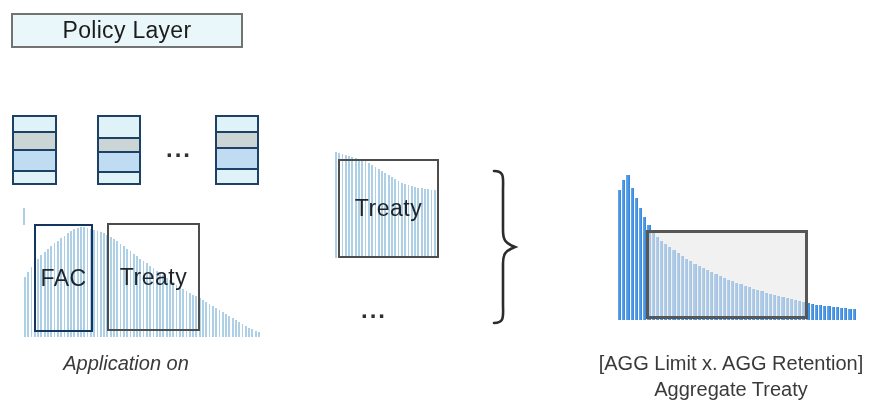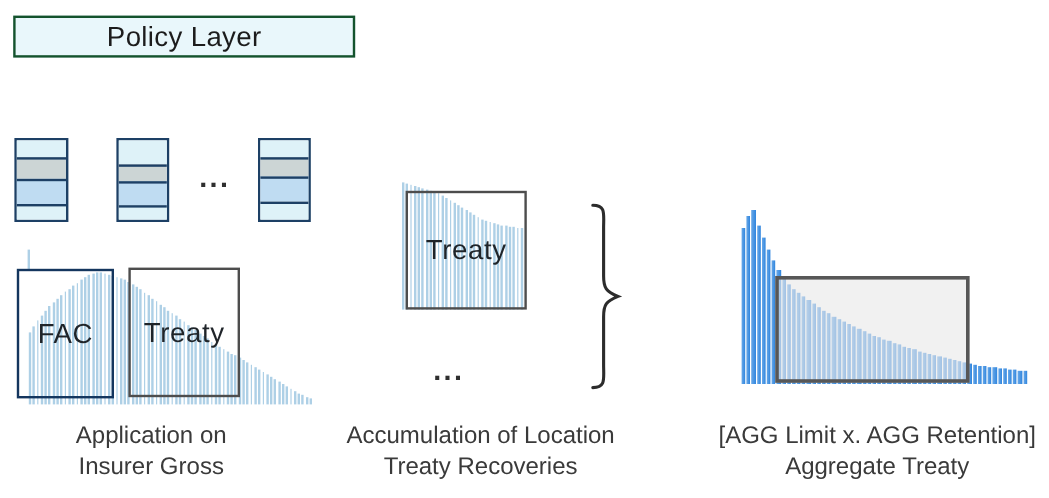--- a/index.html
+++ b/index.html
@@ -6,22 +6,22 @@
   .canvas{
     position:relative;width:874px;height:415px;background:#fff;overflow:hidden;
     font-family:"Liberation Sans", sans-serif;color:#2e2e2e;
   }
 
   
   .big-box{
     position:absolute;display:flex;align-items:center;justify-content:center;
     font-size:23px;color:#1c1c1c;letter-spacing:.3px;box-sizing:border-box;
   }
-  .policy-box{left:11px;top:13px;width:285px;height:35px;
-    background:var(--cyan-fill);border:2px solid #14532d;}
+  .policy-box{left:11px;top:13px;width:232px;height:35px;
+    background:var(--cyan-fill);border:2px solid #737373;}
   .terms-box{left:11px;top:65px;width:244px;height:39px;
     background:var(--gray-fill);border:2px solid #37505f;}
 
   .stack{
     position:absolute;top:115px;height:70px;box-sizing:border-box;
     border:2px solid #1d4065;display:flex;flex-direction:column;background:#fff;
   }
   .stack .seg{width:100%;}
   .stack .seg + .seg{border-top:2px solid #1d4065;}
 
@@ -42,34 +42,34 @@
 
   .axis-tick{
     position:absolute;left:23px;top:208px;width:2px;height:17px;background:var(--light-bar);
   }
 
   .overlay-box{
     position:absolute;box-sizing:border-box;background:transparent;
     display:flex;align-items:center;justify-content:center;
     font-size:23px;color:#1f2429;letter-spacing:.5px;
   }
-  .fac-box{left:14px;top:224px;width:81px;height:108px;border:2.5px solid #14365e;}
+  .fac-box{left:34px;top:224px;width:59px;height:108px;border:2.5px solid #14365e;}
   .treaty-box-left{left:107px;top:223px;width:93px;height:108px;border:2px solid #4d4d4d;}
   .treaty-box-mid{left:338px;top:159px;width:101px;height:99px;border:2px solid #4d4d4d;}
   .agg-box{
     left:646px;top:230px;width:162px;height:89px;border:3px solid #575757;
     background:rgba(233,233,233,0.62);
   }
 
   
   .caption{
     position:absolute;top:350px;text-align:center;font-size:20px;line-height:26px;color:#3a3a3a;
   }
   .caption span{display:block;}
-  .cap-1{left:20px;width:212px;}
+  .cap-1{left:20px;width:212px;font-style:italic;}
   .cap-2{left:278px;width:245px;}
   .cap-3{left:590px;width:282px;}
 
   .brace{position:absolute;left:488px;top:167px;}
 </style>
 </head>
 <body>
 
 <div class="canvas">
 
@@ -277,24 +277,19 @@
       <div class="bar" style="height: 13px;"></div>
       <div class="bar" style="height: 12px;"></div>
       <div class="bar" style="height: 12px;"></div>
       <div class="bar" style="height: 11px;"></div>
       <div class="bar" style="height: 11px;"></div>
     </div>
   <div class="overlay-box agg-box"></div>
 
   <div class="caption cap-1">
     <span>Application on</span>
-    <span>Insurer Gross</span>
-  </div>
-  <div class="caption cap-2">
-    <span>Accumulation of Location</span>
-    <span>Treaty Recoveries</span>
   </div>
   <div class="caption cap-3">
     <span>[AGG Limit x. AGG Retention]</span>
     <span>Aggregate Treaty</span>
   </div>
 
 </div>
 
 </body></html>

